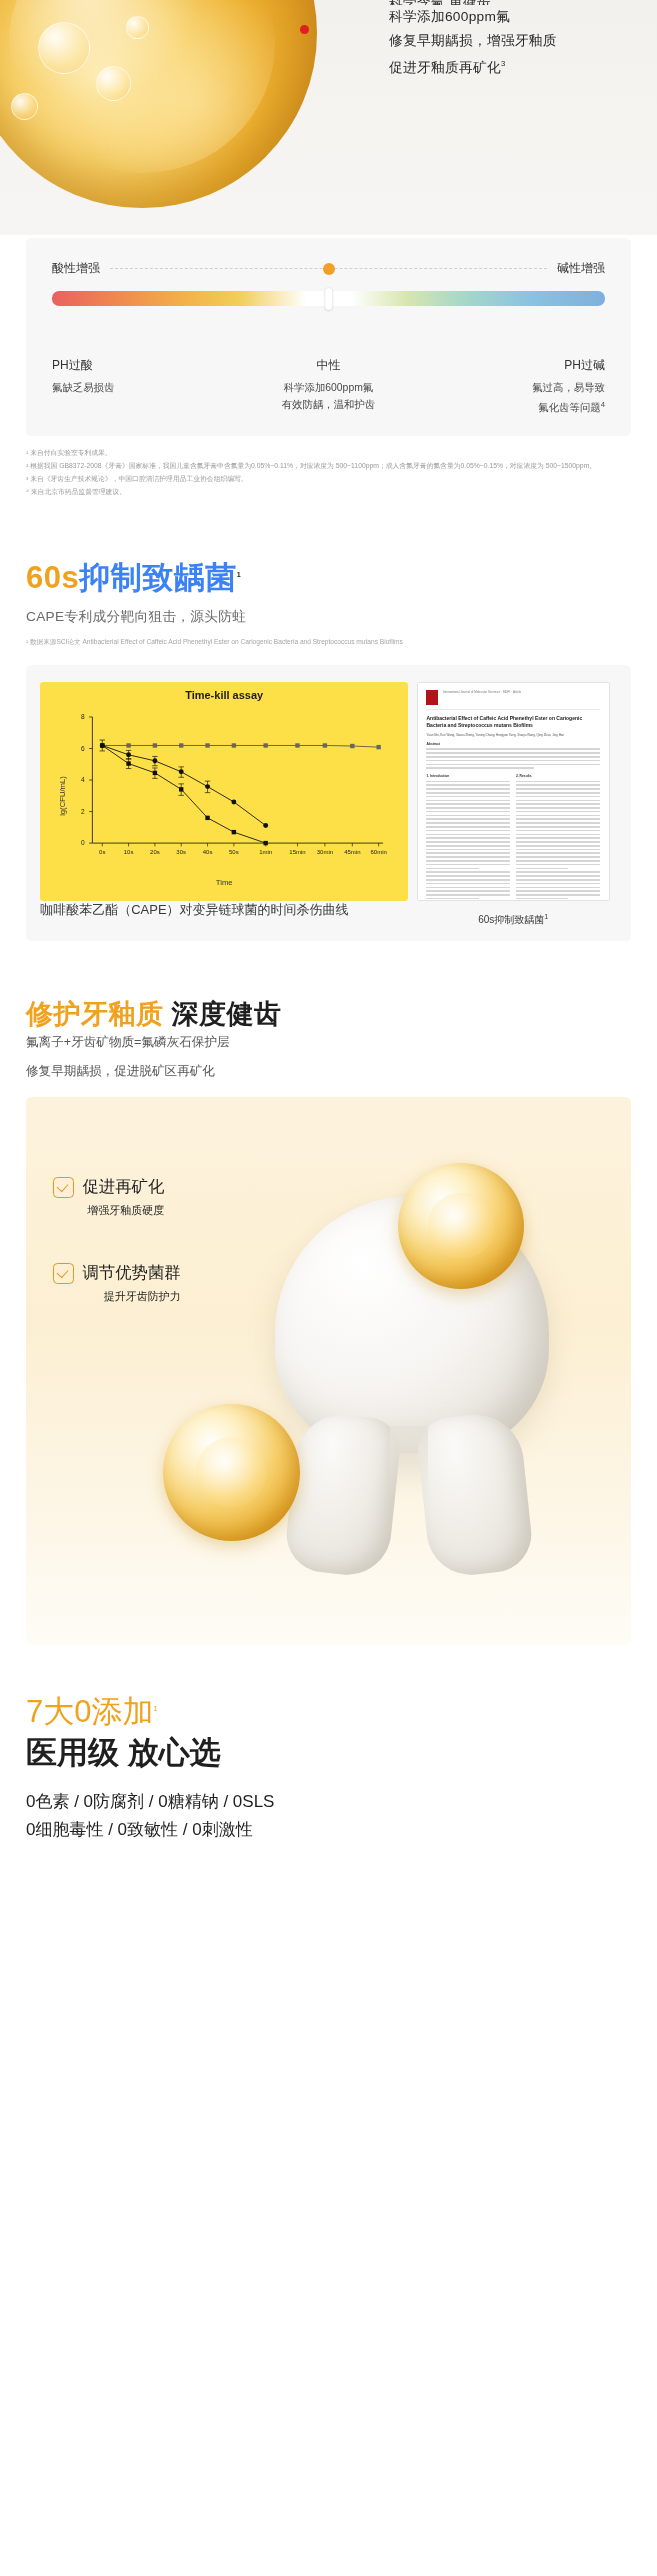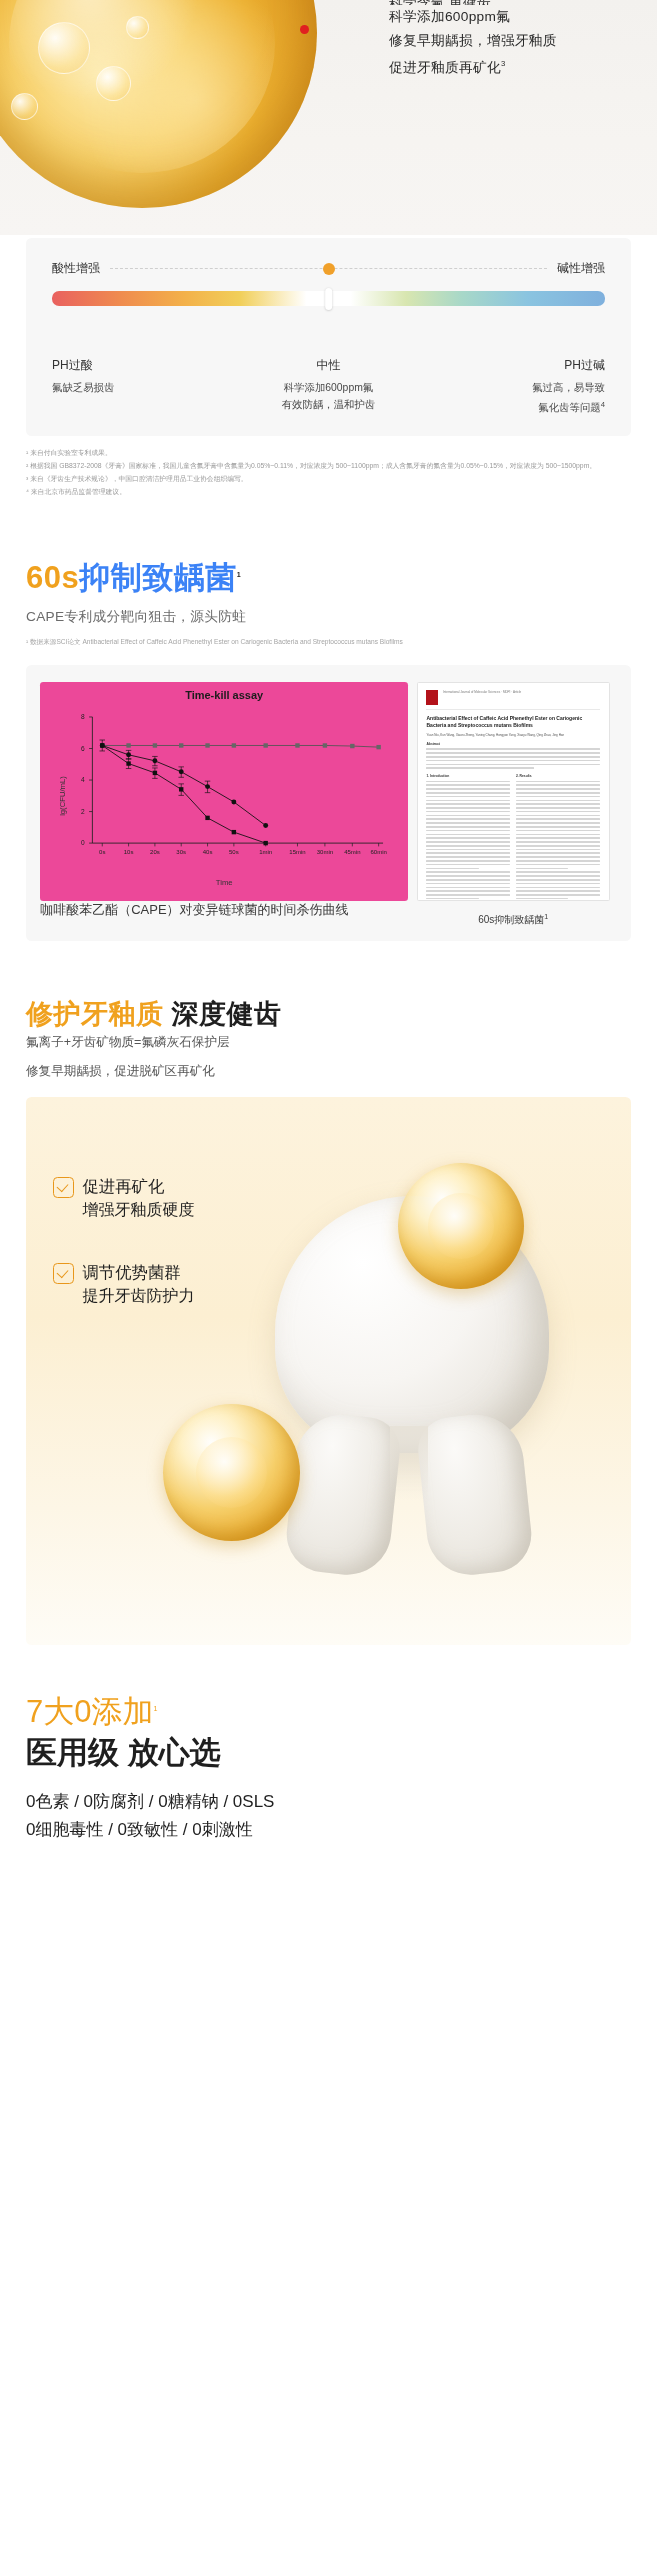--- a/index.html
+++ b/index.html
@@ -227,21 +227,21 @@
     border-radius: 5.5px;
     padding: 16.4px 0 14.2px 0;
     display: flex;
   }
   .study-left {
     width: 383px;
     padding-left: 14.2px;
     box-sizing: border-box;
   }
   .chart-box {
-    background: #ec4899;
+    background: #fde047;
     border-radius: 3.3px;
     width: 368px;
     height: 219px;
     position: relative;
     box-sizing: border-box;
     padding: 7.7px 5.5px 5.5px 5.5px;
   }
   .chart-title {
     text-align: center;
     font-size: 11px;
@@ -467,21 +467,21 @@
     border: solid #e8971b;
     border-width: 0 1.6px 1.6px 0;
     transform: rotate(42deg);
   }
   .bullet-text .l1 {
     font-size: 16.4px;
     color: #1f1f1f;
     line-height: 24px;
   }
   .bullet-text .l2 {
-    font-size: 16px;
+    font-size: 11px;
     color: #1f1f1f;
     line-height: 24px;
     text-align: right;
   }
 
   
   .zero {
     width: 605px;
     margin: 0 auto;
   }

